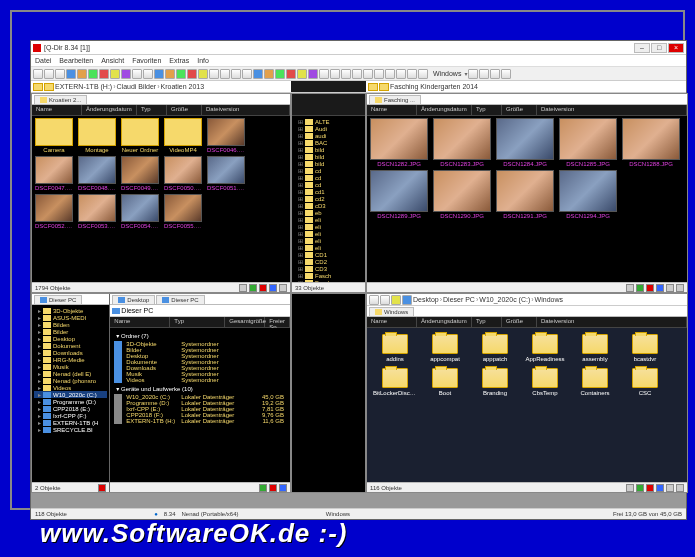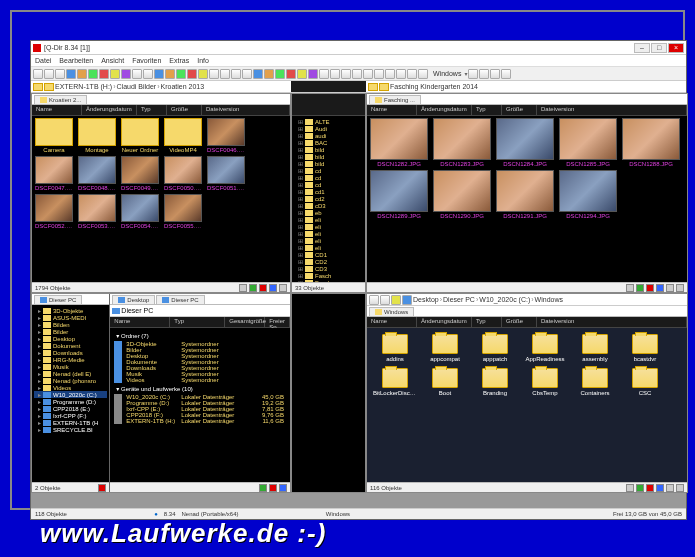--- a/index.html
+++ b/index.html
@@ -732,13 +732,13 @@
     <span>Nenad (Portable/x64)</span>
     <span style="flex:0.3"></span>
     <span>Windows</span>
     <span style="flex:1"></span>
     <span>Frei 13,0 GB von 45,0 GB</span>
   </div>
 
 </div>
 </div>
 
-<div class="watermark">www.Laufwerke.de :-)</div>
+<div class="watermark">www.SoftwareOK.de :-)</div>
 
 </body></html>

